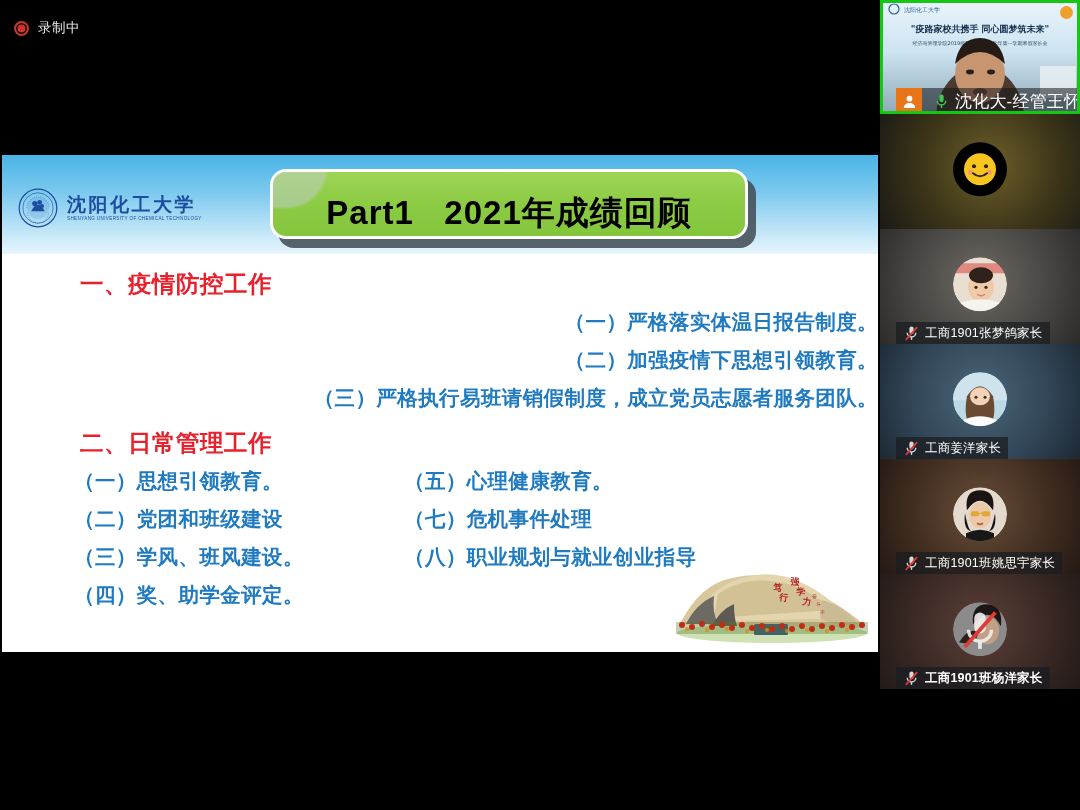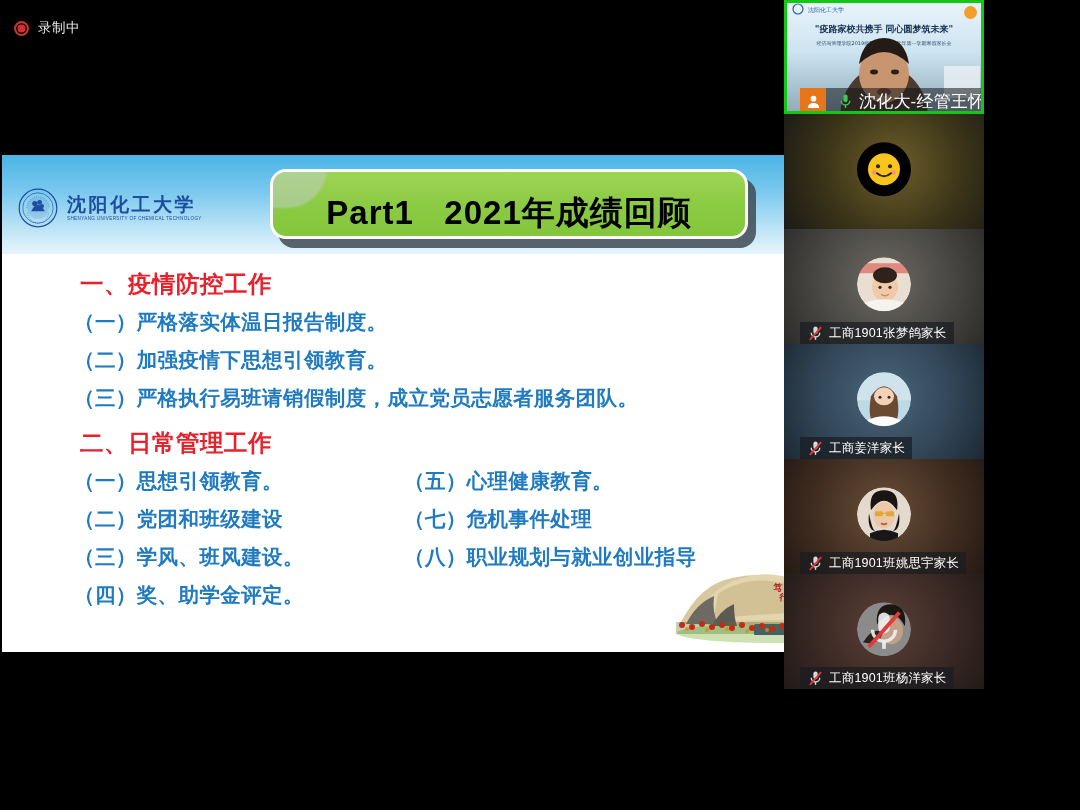--- a/index.html
+++ b/index.html
@@ -2,21 +2,21 @@
 <html><head>
 <meta charset="utf-8">
 <style>
   * { box-sizing: border-box; margin: 0; padding: 0; }
   html, body {
     width: 1080px; height: 810px;
     background: #000;
     font-family: "Liberation Sans", "DejaVu Sans", sans-serif;
     overflow: hidden;
   }
-  #app { position: relative; width: 984px; height: 810px; background: #000; }
+  #app { position: relative; width: 1080px; height: 810px; background: #000; }
 
   
   #rec-bar {
     position: absolute; left: 0; top: 0; width: 880px; height: 56px;
     display: flex; align-items: center; padding-left: 14px; gap: 9px;
     background: #000;
   }
   .rec-dot {
     width: 15px; height: 15px; border-radius: 50%;
     border: 2px solid #c0392b; background: #d32f2f;
@@ -81,21 +81,21 @@
   .sec-head {
     color: #e8212c; font-weight: 700; font-size: 23.5px;
     margin: 0 0 3px 78px; letter-spacing: .5px;
   }
   #sec1 { margin-top: 12px; }
   #sec2 { margin-top: 10px; }
   .bullet {
     color: #1f7ac0; font-weight: 700; font-size: 20.5px;
     line-height: 38px; letter-spacing: .4px; white-space: nowrap;
   }
-  #list1 { margin-left: 72px; }
+  #list1 { margin-left: 72px; text-align: right; }
   .cols { display: flex; margin-left: 72px; }
   .col-left { width: 330px; }
   .col-right { width: 380px; }
 
   
   #stone {
     position: absolute; right: 6px; bottom: 8px; width: 200px; height: 112px;
     pointer-events: none;
   }
 
@@ -411,21 +411,21 @@
             <rect x="9" y="2" width="6" height="11" rx="3" fill="#d8d8d8"></rect>
             <path d="M6 11a6 6 0 0 0 12 0" fill="none" stroke="#d8d8d8" stroke-width="2"></path>
             <rect x="11" y="17" width="2" height="4" fill="#d8d8d8"></rect>
             <line x1="4" y1="21" x2="20" y2="3" stroke="#e03b3b" stroke-width="2.4"></line>
           </svg>
         </span>
         <span class="name-txt">工商1901班姚思宇家长</span>
       </div>
     </div>
 
-    <div class="tile" style="height:115px;">
+    <div class="tile" style="height:115px;font-weight:bold;">
       <div class="tile-bg" style="background:radial-gradient(circle at 50% 45%, #5c4038 0%, #3c2a25 55%, #221a17 100%);"></div>
       <div class="avatar">
         <svg viewBox="0 0 54 54" width="54" height="54">
           <circle cx="27" cy="27" r="27" fill="#8b8b8b"></circle>
           <ellipse cx="34" cy="28" rx="12" ry="14" fill="#c2a088"></ellipse>
           <path d="M20 22 q16 -20 28 2 q2 -22 -14 -22 q-16 0 -14 20z" fill="#1c1714"></path>
           <path d="M6 40 q10 -16 20 -10 q-4 14 -20 10z" fill="#2a211c"></path>
         </svg>
       </div>
       <svg class="big-mute" viewBox="0 0 48 48">

